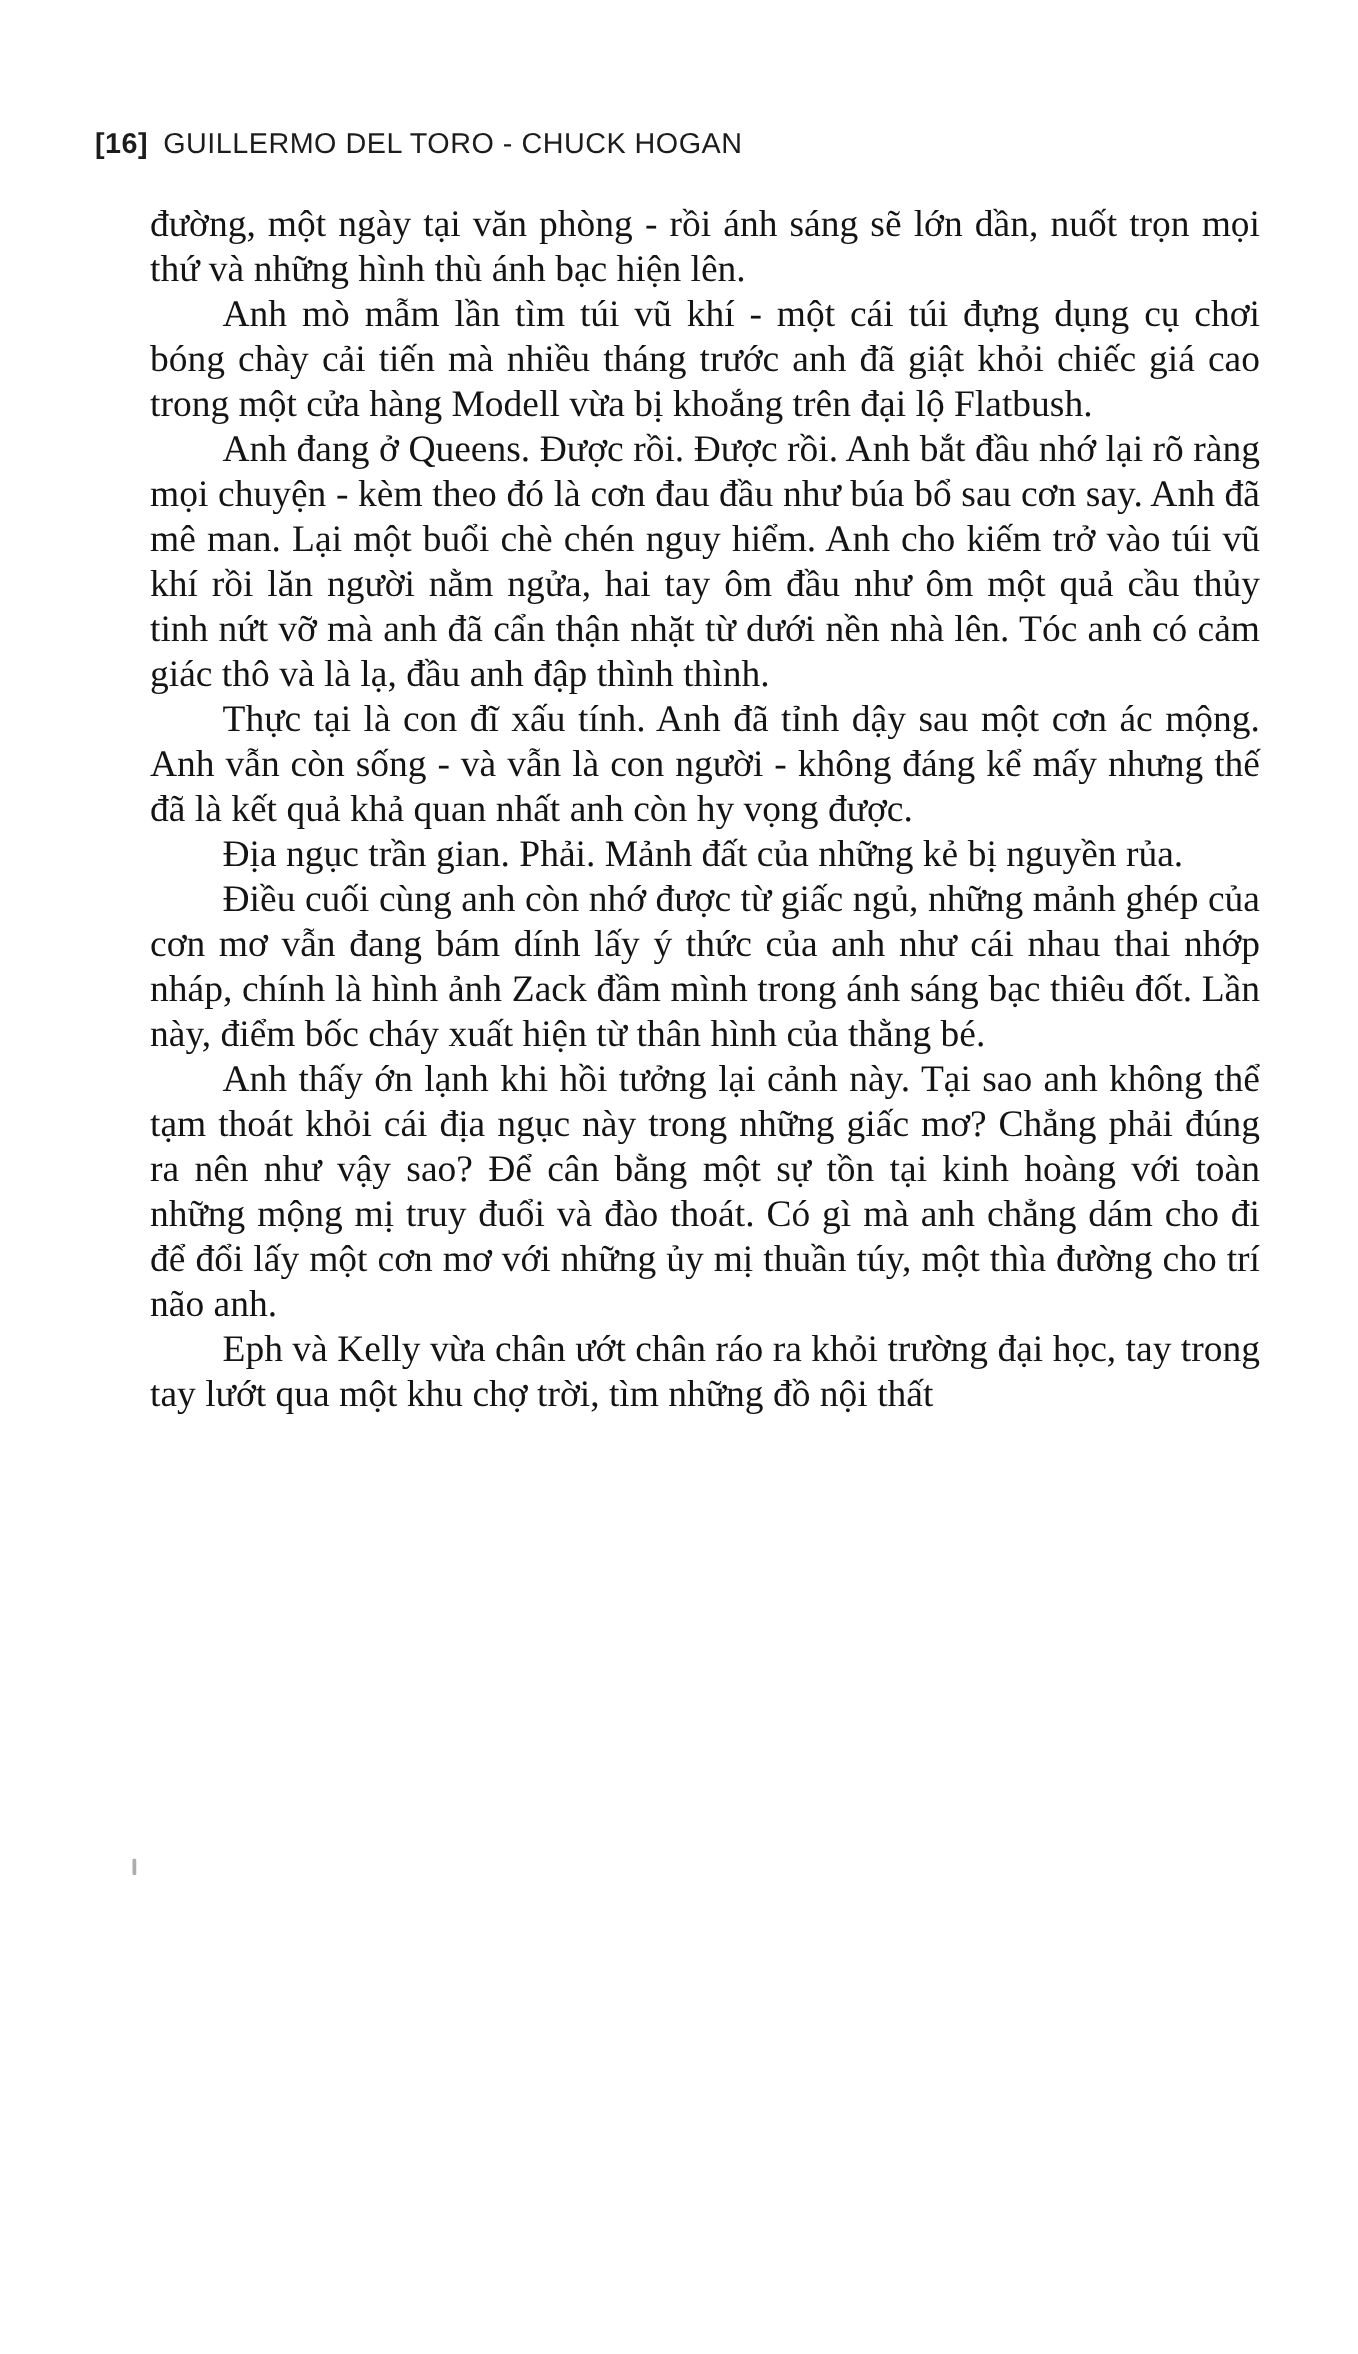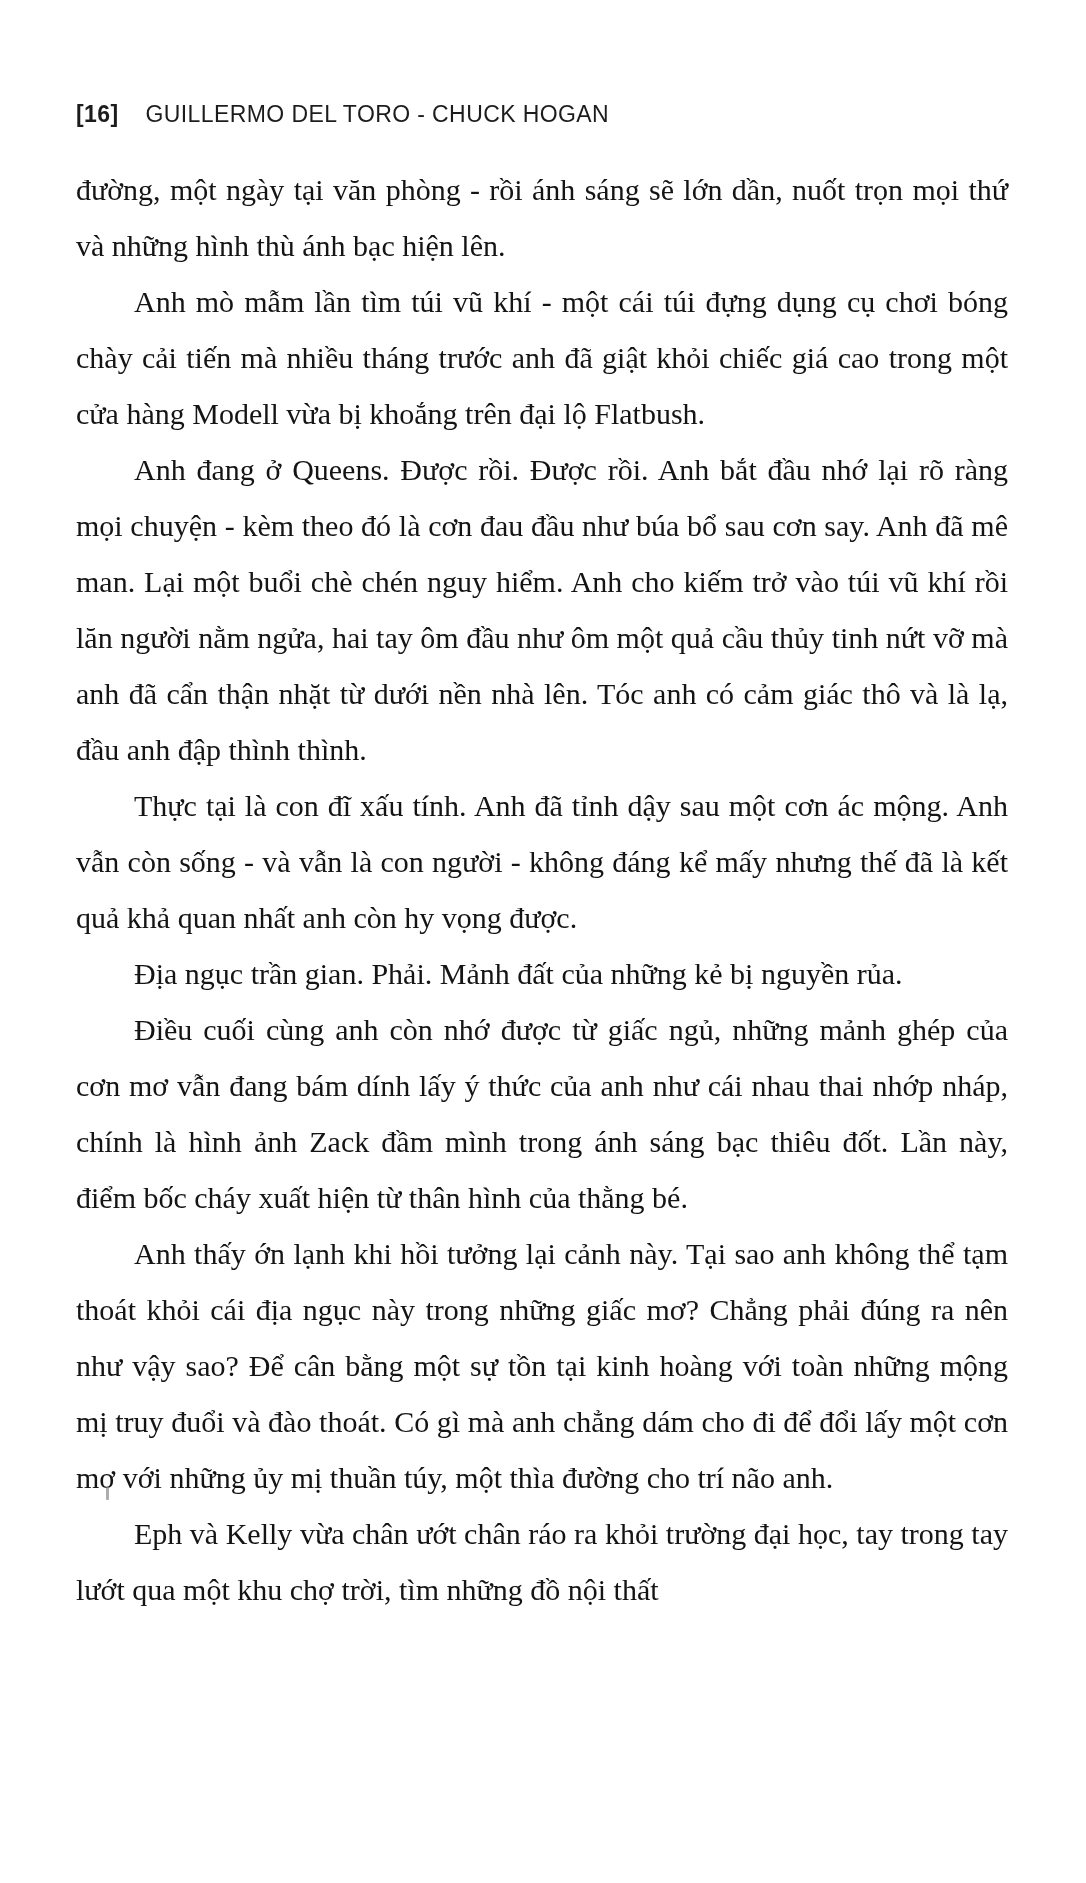--- a/index.html
+++ b/index.html
@@ -23,29 +23,30 @@
     font-family: "Liberation Sans", "DejaVu Sans", sans-serif;
     font-size: 23px;
     line-height: 28px;
     letter-spacing: 0.4px;
     color: #1c1c1c;
     margin-bottom: 34px;
     white-space: nowrap;
   }
   .running-head .page-num {
     font-weight: 700;
-    margin-right: 27px;
+    margin-right: 12px;
   }
   .running-head .authors {
     font-weight: 400;
   }
   .body-text {
     font-size: 30px;
-    line-height: 56px;
+    line-height: 36px;
     text-align: justify;
+    margin-left: 44px;
   }
   .para {
     margin: 0;
     padding: 0;
   }
   .para.indent {
     text-indent: 58px;
   }
   .italic {
   }

